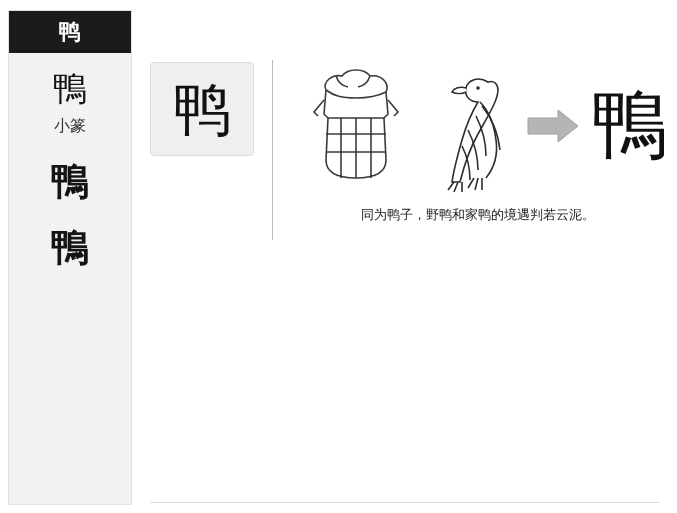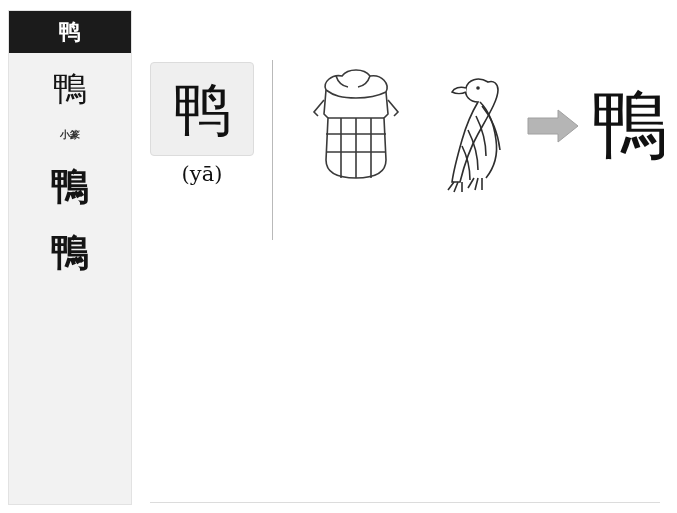--- a/index.html
+++ b/index.html
@@ -54,24 +54,23 @@
     line-height: 1.15;
     color: #141414;
     font-family: "DejaVu Serif", "Liberation Serif", serif;
     font-weight: bold;
   }
   .script-glyph.seal {
     font-size: 34px;
     font-weight: normal;
   }
   .script-label {
-    margin-top: 20px;
-    font-size: 10px;
+    margin-top: 8px;
+    font-size: 16px;
     color: #333;
-    font-weight: bold;
   }
 
   
   .main {
     position: absolute;
     left: 146px;
     top: 10px;
     width: 522px;
     height: 495px;
   }
@@ -189,21 +188,20 @@
   </div>
 
   <div class="main">
 
     <div class="top-row">
 
       <div class="char-box">
         <span class="big-char">鸭</span>
       </div>
 
-      <div class="pinyin">(yā)</div>
 
       <div class="vrule"></div>
 
       <div class="illustration">
         <svg width="372" height="140" viewBox="0 0 372 140">
 
           <g fill="none" stroke="#3a3a3a" stroke-width="1.6">
             <path d="M34 34 C30 26 40 18 50 20 C56 12 72 12 78 20 C90 18 98 28 94 36
                      L96 58 L92 62 L94 104 C94 116 84 122 64 122 C44 122 34 116 34 104
                      L36 62 L32 58 Z" fill="#ffffff"></path>
@@ -237,19 +235,20 @@
           </g>
 
           <g>
             <path d="M236 62 L266 62 L266 54 L286 70 L266 86 L266 78 L236 78 Z" fill="#b5b5b5" stroke="#a0a0a0" stroke-width="1"></path>
           </g>
 
           <text x="338" y="94" text-anchor="middle" font-family="DejaVu Serif, Liberation Serif, serif" font-size="76" fill="#111">鴨</text>
         </svg>
       </div>
 
+      <div class="caption">同为鸭子，野鸭和家鸭的境遇判若云泥。</div>
     </div>
 
 
     <div class="bottom-rule"></div>
   </div>
 
 </div>
 
 </body></html>

